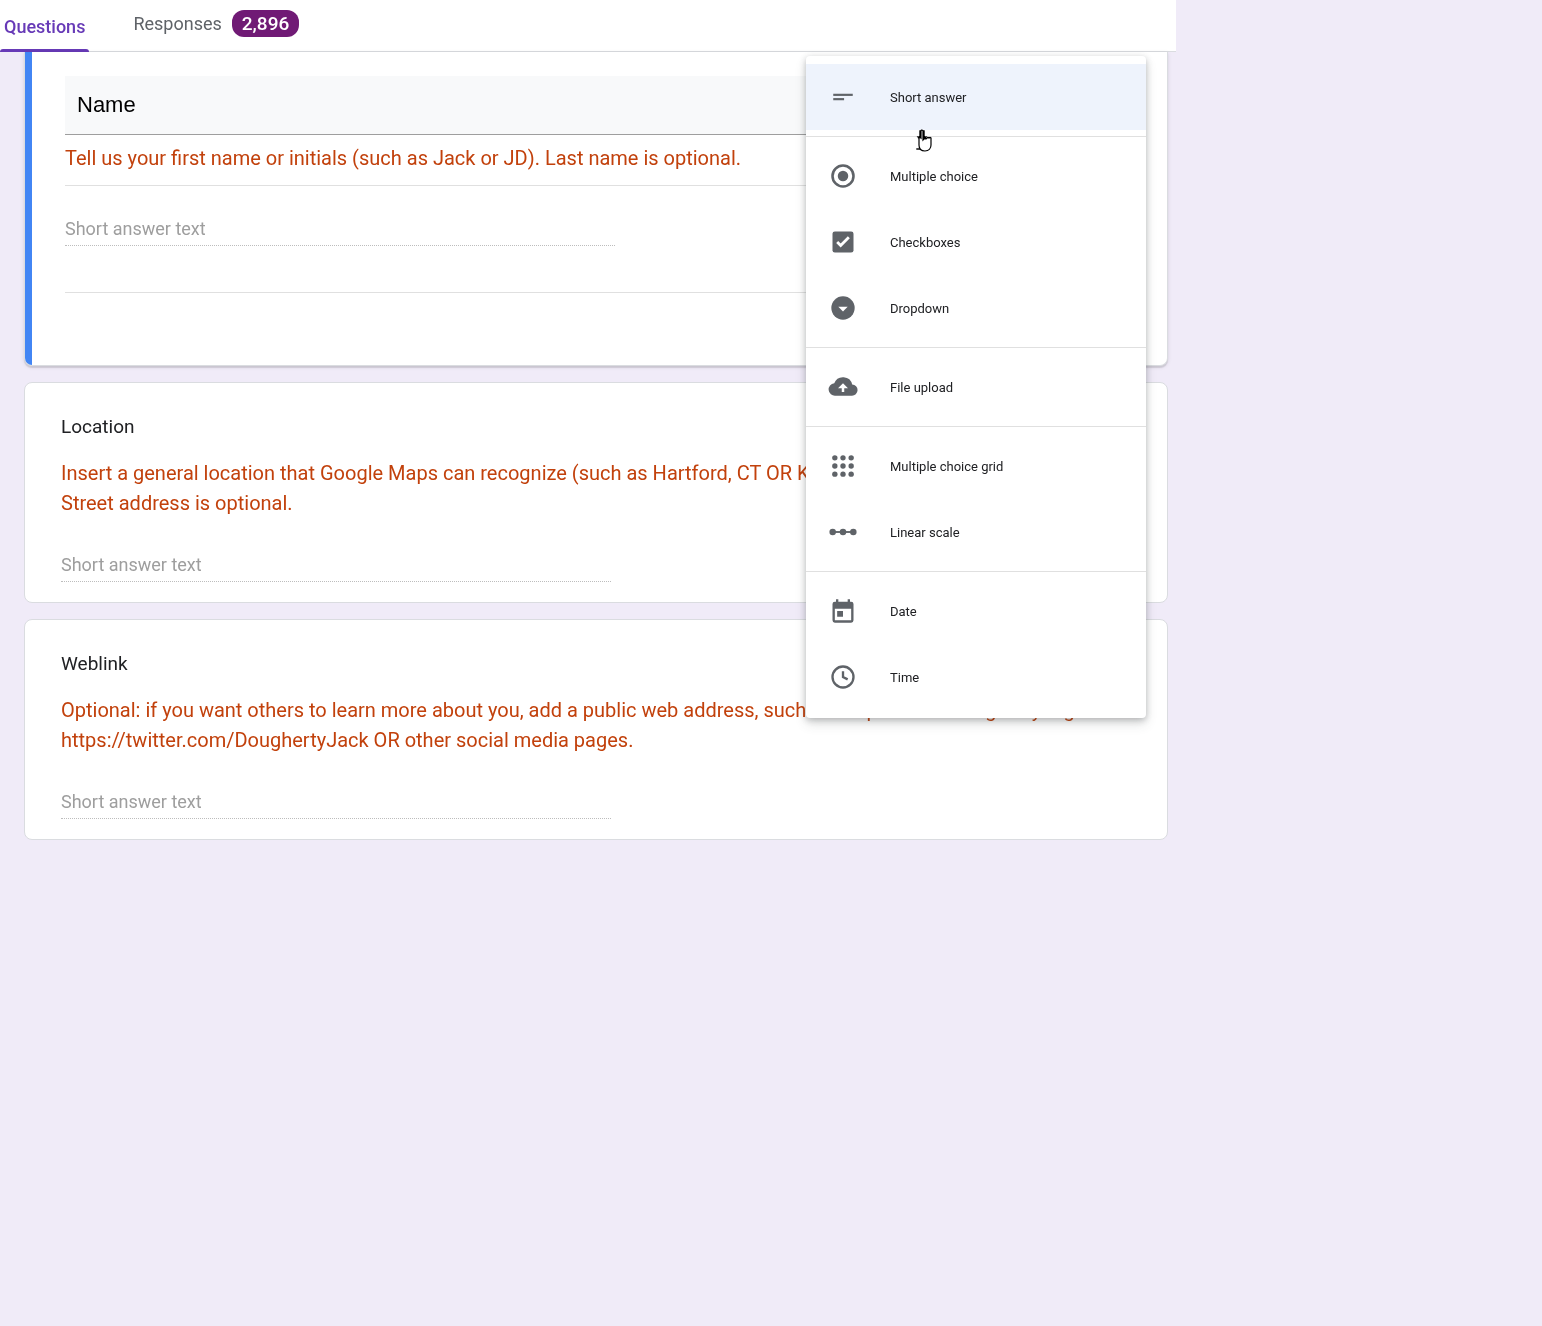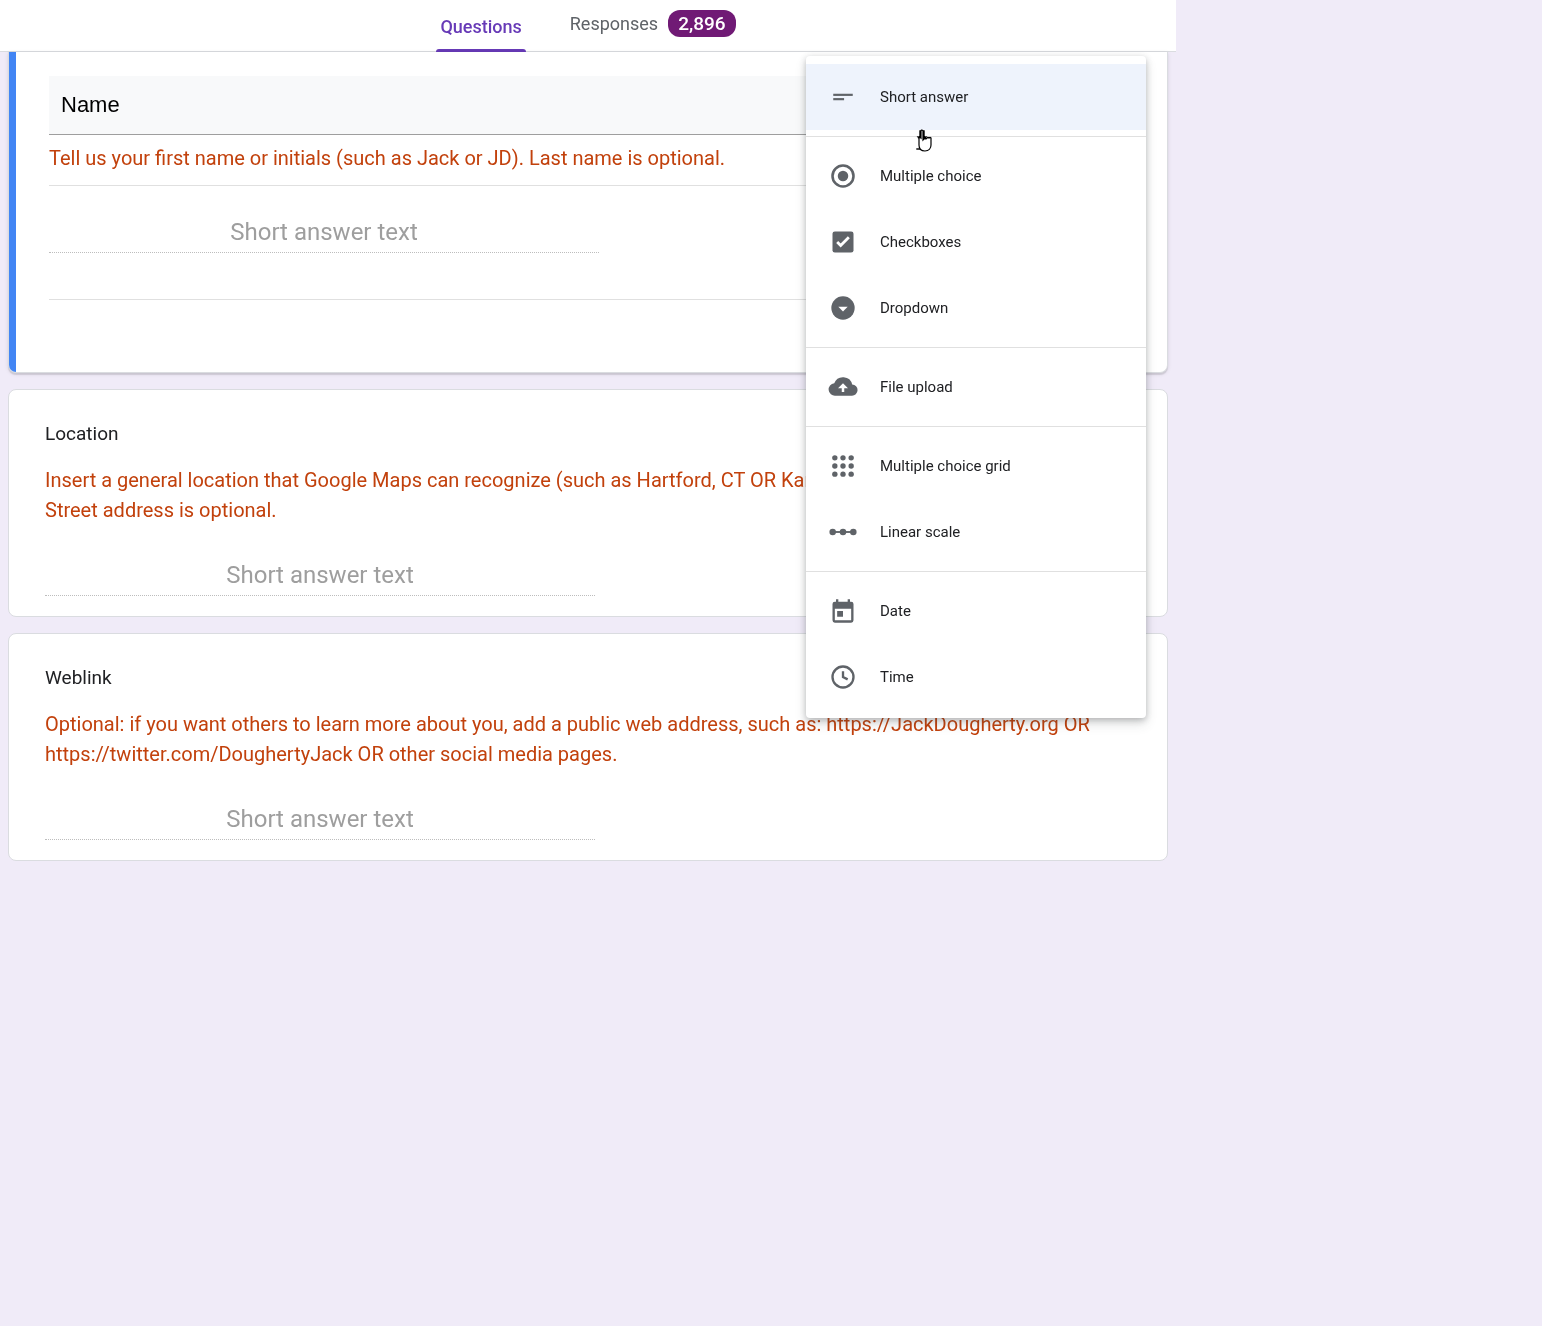--- a/index.html
+++ b/index.html
@@ -12,21 +12,21 @@
     overflow: hidden;
     position: relative;
   }
 
   .header {
     background: #fff;
     border-bottom: 1px solid #dadce0;
     height: 52px;
     display: flex;
     align-items: flex-end;
-    justify-content: center;
+    justify-content: flex-start;
     gap: 40px;
   }
 
   .tab {
     font-size: 18px;
     padding: 0 4px 14px 4px;
     color: #5f6368;
     cursor: pointer;
     display: flex;
     align-items: center;
@@ -48,20 +48,21 @@
     background: #701a75;
     color: #fff;
     border-radius: 12px;
     padding: 2px 10px;
     font-size: 19px;
     font-weight: 500;
   }
 
   .form-area {
     padding: 0 8px;
+    margin-left: 16px;
   }
 
   .card {
     background: #fff;
     border: 1px solid #dadce0;
     border-radius: 8px;
     margin: 16px 0;
     position: relative;
     overflow: hidden;
   }
@@ -99,26 +100,25 @@
     color: #5f6368;
   }
 
   .qtitle-static { font-size: 19px; padding: 8px 0 12px 0; }
   .desc { font-size: 20px; color: #c2410c; padding: 8px 0 4px 0; line-height: 1.5; }
 
   .desc-rule { border: none; border-top: 1px solid #e0e0e0; margin-top: 8px; }
 
   .answer-preview {
     margin-top: 32px;
-    font-size: 24px;
+    font-size: 18px;
     color: #9e9e9e;
     padding-bottom: 6px;
     width: 550px;
     border-bottom: 1px dotted #bdbdbd;
-    text-align: center;
   }
 
   .action-row {
     border-top: 1px solid #e0e0e0;
     margin-top: 46px;
     padding-top: 12px;
     display: flex;
     justify-content: flex-end;
     gap: 18px;
   }
@@ -136,23 +136,23 @@
     width: 340px;
     background: #fff;
     border-radius: 4px;
     box-shadow: 0 2px 6px rgba(60,64,67,.3), 0 6px 12px rgba(60,64,67,.15);
     padding: 8px 0;
     z-index: 100;
   }
   .menu-item {
     display: flex;
     align-items: center;
-    gap: 22px;
+    gap: 32px;
     padding: 18px 22px;
-    font-size: 15px;
+    font-size: 13px;
     color: #202124;
     cursor: pointer;
   }
   .menu-item.selected { background: #eef3fc; }
   .menu-item .mi-icon {
     width: 30px; height: 30px;
     flex-shrink: 0;
     display: flex; align-items: center; justify-content: center;
     color: #5f6368;
   }

